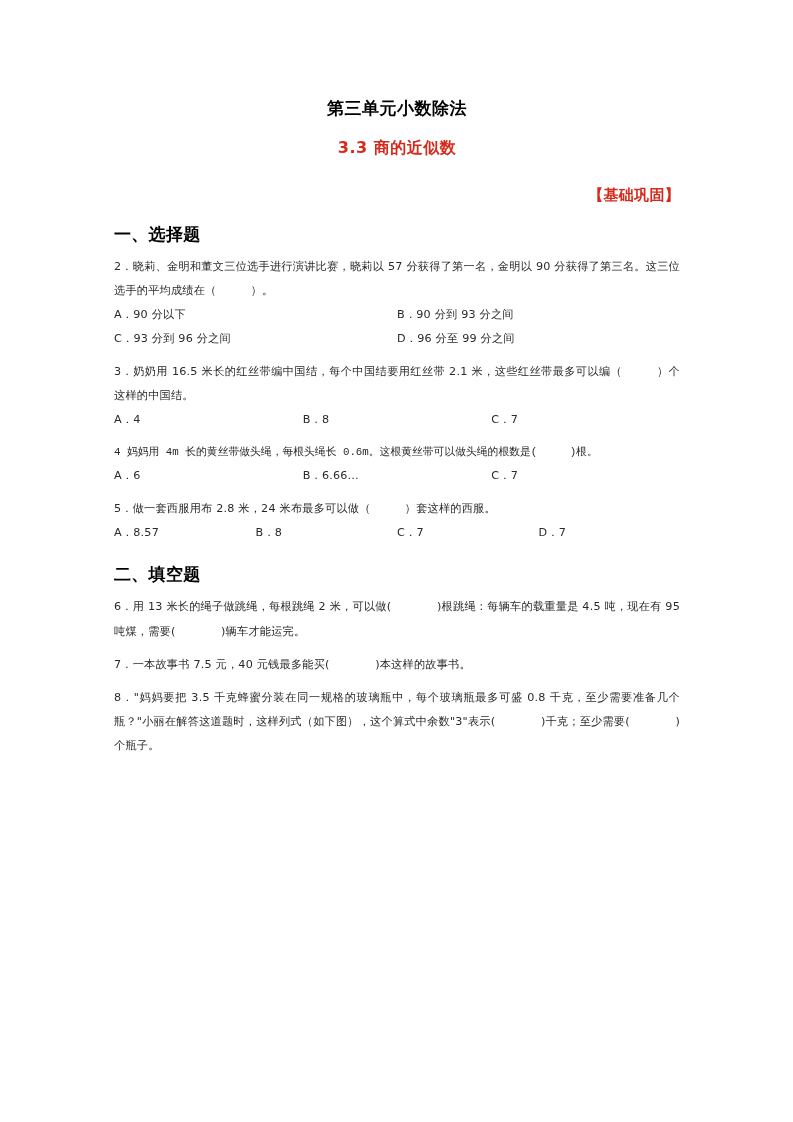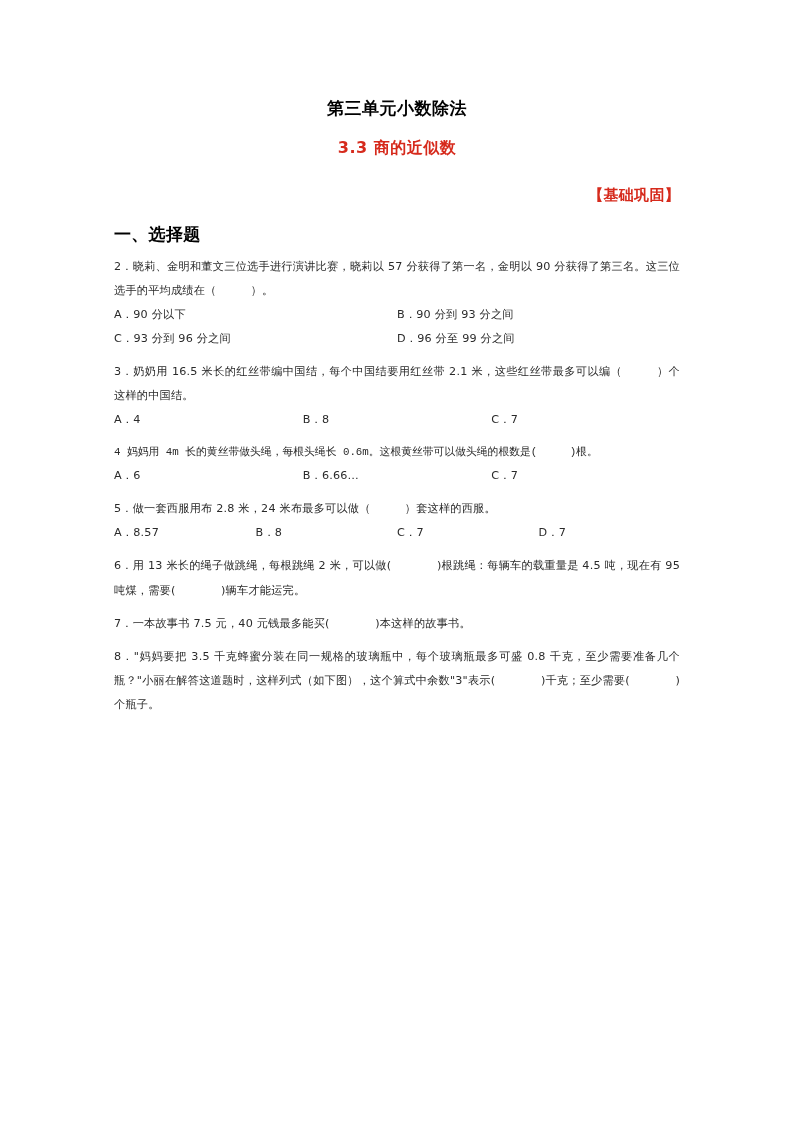--- a/index.html
+++ b/index.html
@@ -146,20 +146,21 @@
   <div class="q-block">
     <p class="qline">5．做一套西服用布 2.8 米，24 米布最多可以做（　　　）套这样的西服。</p>
     <div class="opts c4">
       <span class="opt">A．8.57</span>
       <span class="opt">B．8</span>
       <span class="opt">C．7</span>
       <span class="opt">D．7</span>
     </div>
   </div>
 
+  <div class="section-heading">二、填空题</div>
 
   <div class="q-block">
     <p class="qline">6．用 13 米长的绳子做跳绳，每根跳绳 2 米，可以做(　　　　)根跳绳：每辆车的载重量是 4.5 吨，现在有 95 吨煤，需要(　　　　)辆车才能运完。</p>
   </div>
 
   <div class="q-block">
     <p class="qline">7．一本故事书 7.5 元，40 元钱最多能买(　　　　)本这样的故事书。</p>
   </div>
 
   <div class="q-block">

